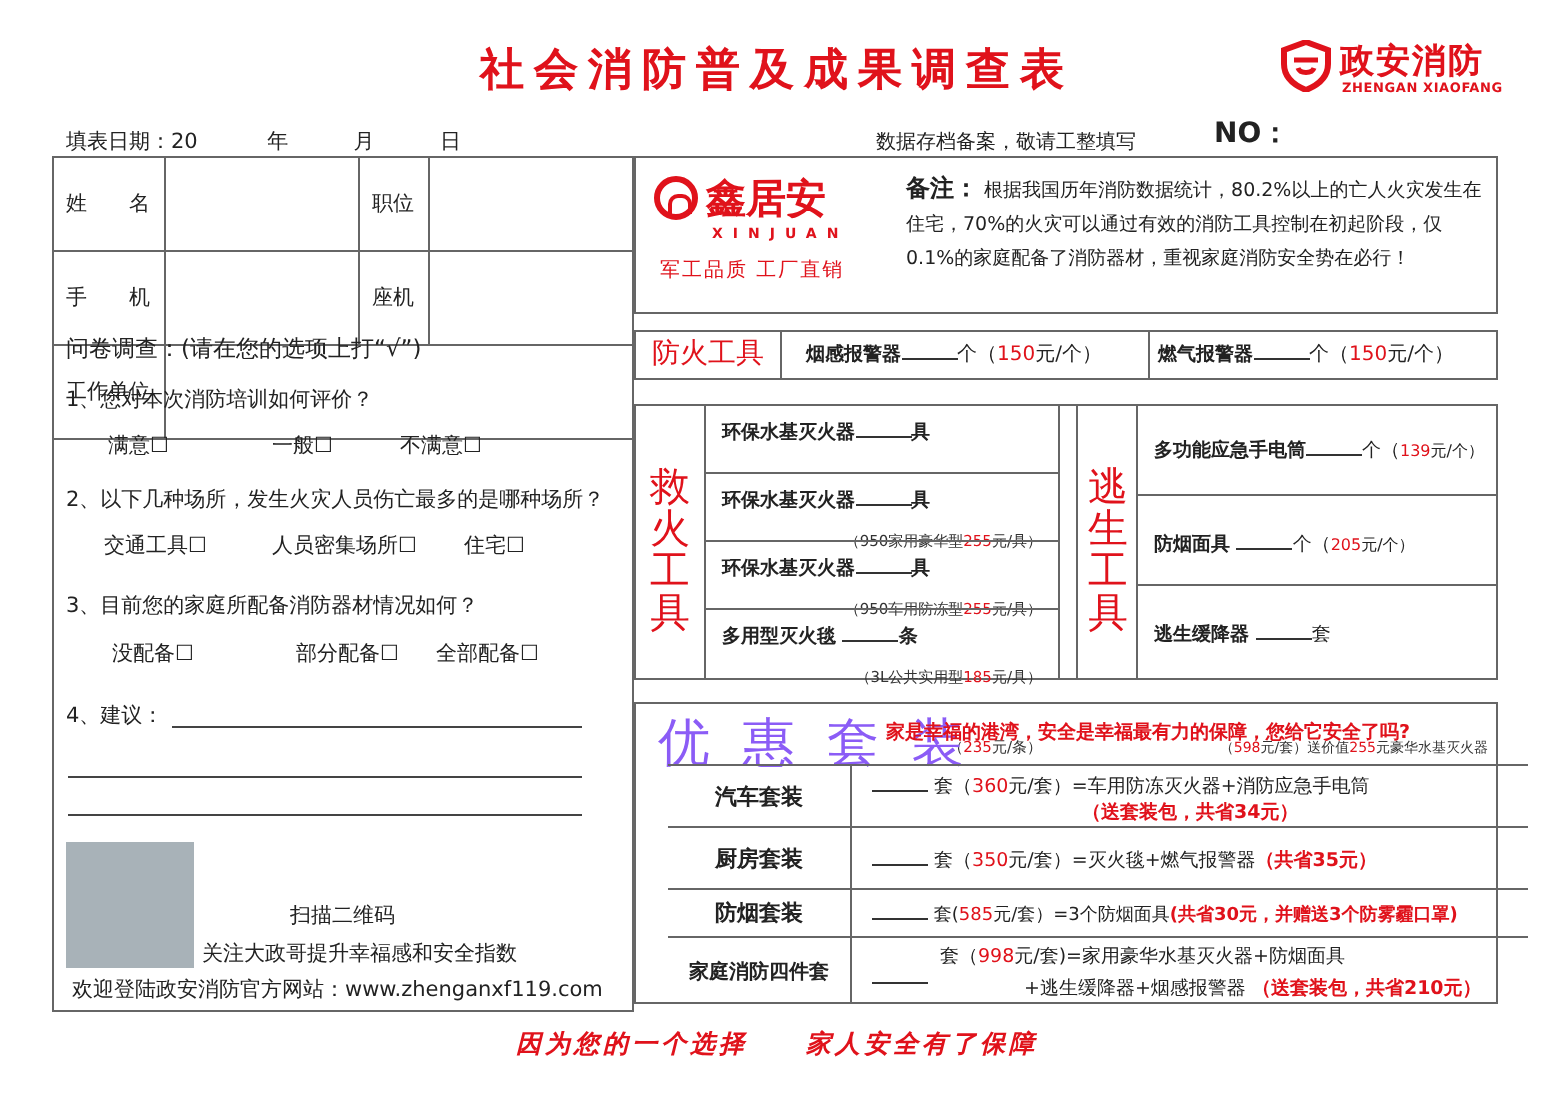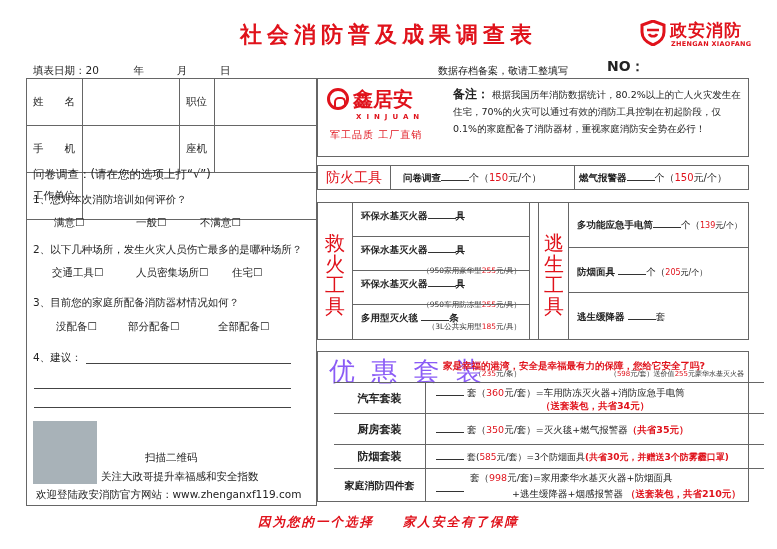--- a/index.html
+++ b/index.html
@@ -118,21 +118,21 @@
 <div class="abs opt" style="left:136px;top:216px">一般☐</div>
 <div class="abs opt" style="left:200px;top:216px">不满意☐</div>
 
 <div class="abs q" style="left:33px;top:243px">2、以下几种场所，发生火灾人员伤亡最多的是哪种场所？</div>
 <div class="abs opt" style="left:52px;top:266px">交通工具☐</div>
 <div class="abs opt" style="left:136px;top:266px">人员密集场所☐</div>
 <div class="abs opt" style="left:232px;top:266px">住宅☐</div>
 
 <div class="abs q" style="left:33px;top:296px">3、目前您的家庭所配备消防器材情况如何？</div>
 <div class="abs opt" style="left:56px;top:320px">没配备☐</div>
-<div class="abs opt" style="left:128px;top:320px">部分配备☐</div>
+<div class="abs opt" style="left:148px;top:320px">部分配备☐</div>
 <div class="abs opt" style="left:218px;top:320px">全部配备☐</div>
 
 <div class="abs q" style="left:33px;top:351px">4、建议：</div>
 <div class="abs line" style="left:86px;top:363px;width:205px"></div>
 <div class="abs line" style="left:34px;top:388px;width:257px"></div>
 <div class="abs line" style="left:34px;top:407px;width:257px"></div>
 
 <div class="abs qr"></div>
 <div class="abs scan1">扫描二维码</div>
 <div class="abs scan2">关注大政哥提升幸福感和安全指数</div>
@@ -146,21 +146,21 @@
   <div class="slogan">军工品质  工厂直销</div>
 </div>
 <div class="abs note-text">
   <b>备注</b><b>：</b>
   <span>根据我国历年消防数据统计，80.2%以上的亡人火灾发生在住宅，70%的火灾可以通过有效的消防工具控制在初起阶段，仅0.1%的家庭配备了消防器材，重视家庭消防安全势在必行！</span>
 </div>
 
 <div class="abs fire-prev">
   <div class="cell lbl">防火工具</div>
   <div class="cell" style="left:73px;width:184px;line-height:23px;padding-left:12px;font-size:10px">
-    <span class="item-strong">问卷调查</span><span class="blank"></span><span>个（</span><span class="red">150</span><span>元/个）</span>
+    <span class="item-strong">烟感报警器</span><span class="blank"></span><span>个（</span><span class="red">150</span><span>元/个）</span>
   </div>
   <div class="cell" style="left:257px;width:173px;border-right:none;line-height:23px;padding-left:4px;font-size:10px">
     <span class="item-strong">燃气报警器</span><span class="blank"></span><span>个（</span><span class="red">150</span><span>元/个）</span>
   </div>
 </div>
 
 <div class="abs tools-box">
 
   <div class="vlabel" style="left:3px;top:30px">
     <div>救</div>
@@ -173,21 +173,21 @@
   <div class="tcell" style="left:35px;top:0;width:176px;height:34px">
     <div class="tname" style="top:6px"><span>环保水基灭火器</span><span class="blank"></span><span>具</span></div>
     <div class="tsub" style="top:20px"><span>（950家用豪华型</span><span class="red">255</span><span>元/具）</span></div>
   </div>
   <div class="tcell" style="left:35px;top:34px;width:176px;height:34px">
     <div class="tname" style="top:6px"><span>环保水基灭火器</span><span class="blank"></span><span>具</span></div>
     <div class="tsub" style="top:20px"><span>（950车用防冻型</span><span class="red">255</span><span>元/具）</span></div>
   </div>
   <div class="tcell" style="left:35px;top:68px;width:176px;height:34px">
     <div class="tname" style="top:6px"><span>环保水基灭火器</span><span class="blank"></span><span>具</span></div>
-    <div class="tsub" style="top:8px"><span>（3L公共实用型</span><span class="red">185</span><span>元/具）</span></div>
+    <div class="tsub" style="top:20px"><span>（3L公共实用型</span><span class="red">185</span><span>元/具）</span></div>
   </div>
   <div class="tcell" style="left:35px;top:102px;width:176px;height:34px;border-bottom:none">
     <div class="tname" style="top:6px"><span>多用型灭火毯</span> <span class="blank"></span><span>条</span></div>
     <div class="tsub" style="top:21px"><span>（</span><span class="red">235</span><span>元/条）</span></div>
   </div>
 
   <div style="position:absolute;left:211px;top:0;width:1px;height:136px;background:#666"></div>
   <div style="position:absolute;left:220px;top:0;width:1px;height:136px;background:#666"></div>
 
   <div class="vlabel" style="left:222px;top:30px">

